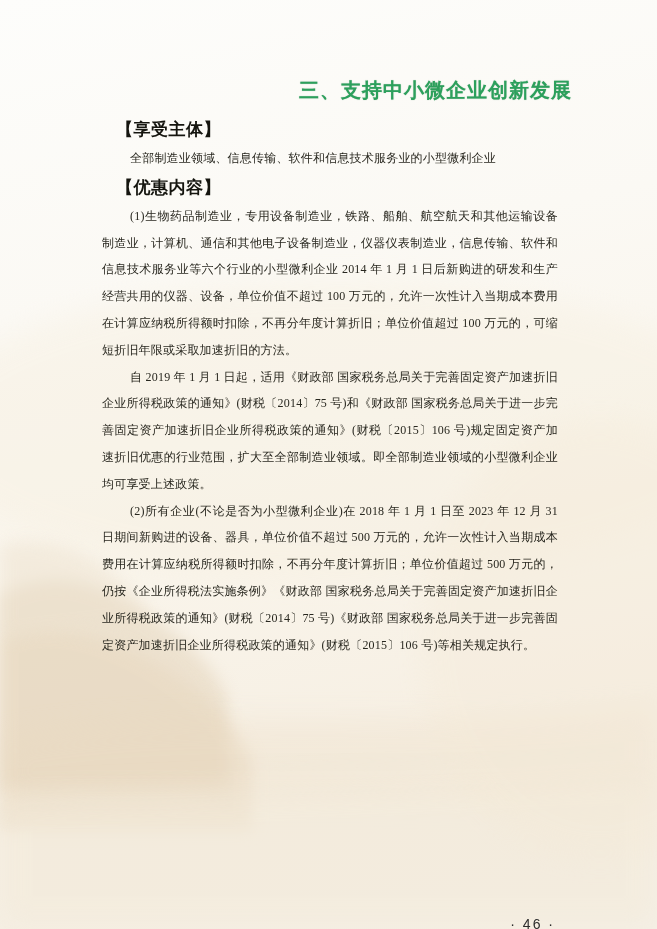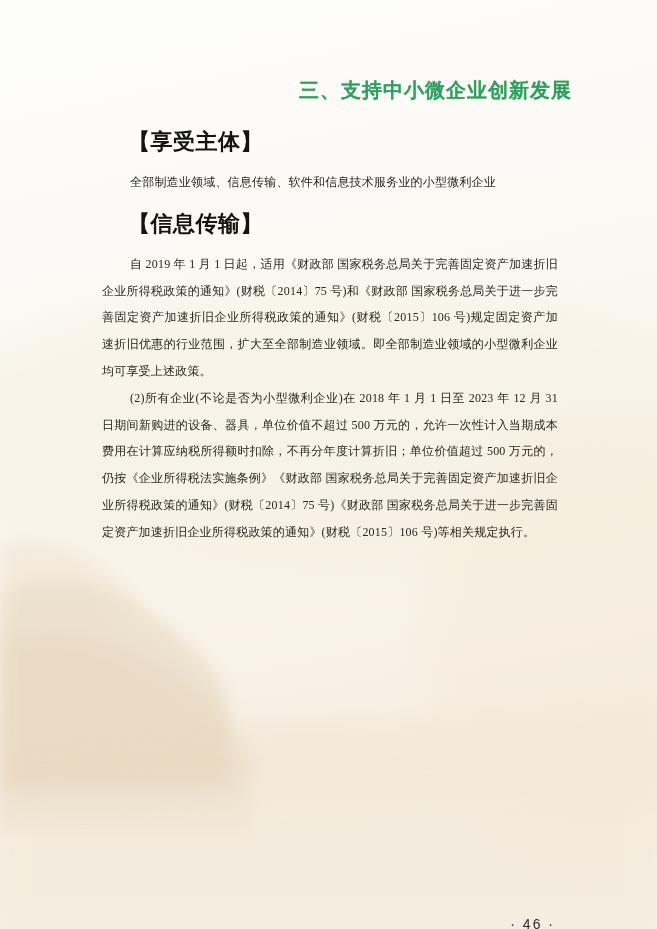--- a/index.html
+++ b/index.html
@@ -17,23 +17,23 @@
     margin:0; text-align:right;
     font-family:"Liberation Sans", sans-serif;
     font-size:20px; line-height:26px; font-weight:800;
     letter-spacing:1px;
     text-shadow:0 0 1px rgba(26,112,61,0.45);
   }
   .content {
     position:absolute; top:114px; left:102px; width:456px; z-index:2;
   }
   .bracket-header {
-    margin:12px;
+    margin:0;
     font-family:"Liberation Sans", sans-serif;
-    font-size:22px; font-weight:bold; color:#15150f;
+    font-size:17px; font-weight:bold; color:#15150f;
     line-height:31px; text-indent:14px;
     letter-spacing:0.5px;
   }
   .para {
     margin:0;
     font-size:12px; line-height:26.8px; color:#28271f;
     text-align:justify; text-justify:inter-ideograph;
     text-indent:28px;
     letter-spacing:0.2px;
   }
@@ -72,22 +72,23 @@
   </svg>
 
   <h1 class="doc-title" style="color: rgb(44, 160, 92);">三、支持中小微企业创新发展</h1>
 
   <div class="content">
 
     <h2 class="bracket-header">【享受主体】</h2>
 
     <p class="para">全部制造业领域、信息传输、软件和信息技术服务业的小型微利企业</p>
 
-    <h2 class="bracket-header">【信息传输】</h2>
+    <h2 class="bracket-header">【优惠内容】</h2>
 
+    <p class="para">(1)生物药品制造业，专用设备制造业，铁路、船舶、航空航天和其他运输设备制造业，计算机、通信和其他电子设备制造业，仪器仪表制造业，信息传输、软件和信息技术服务业等六个行业的小型微利企业 2014 年 1 月 1 日后新购进的研发和生产经营共用的仪器、设备，单位价值不超过 100 万元的，允许一次性计入当期成本费用在计算应纳税所得额时扣除，不再分年度计算折旧；单位价值超过 100 万元的，可缩短折旧年限或采取加速折旧的方法。</p>
 
 
     <p class="para">自 2019 年 1 月 1 日起，适用《财政部 国家税务总局关于完善固定资产加速折旧企业所得税政策的通知》(财税〔2014〕75 号)和《财政部 国家税务总局关于进一步完善固定资产加速折旧企业所得税政策的通知》(财税〔2015〕106 号)规定固定资产加速折旧优惠的行业范围，扩大至全部制造业领域。即全部制造业领域的小型微利企业均可享受上述政策。</p>
 
     <p class="para">(2)所有企业(不论是否为小型微利企业)在 2018 年 1 月 1 日至 2023 年 12 月 31 日期间新购进的设备、器具，单位价值不超过 500 万元的，允许一次性计入当期成本费用在计算应纳税所得额时扣除，不再分年度计算折旧；单位价值超过 500 万元的，仍按《企业所得税法实施条例》《财政部 国家税务总局关于完善固定资产加速折旧企业所得税政策的通知》(财税〔2014〕75 号)《财政部 国家税务总局关于进一步完善固定资产加速折旧企业所得税政策的通知》(财税〔2015〕106 号)等相关规定执行。</p>
   </div>
 
   <div class="page-number">· 46 ·</div>
 
 </div>

